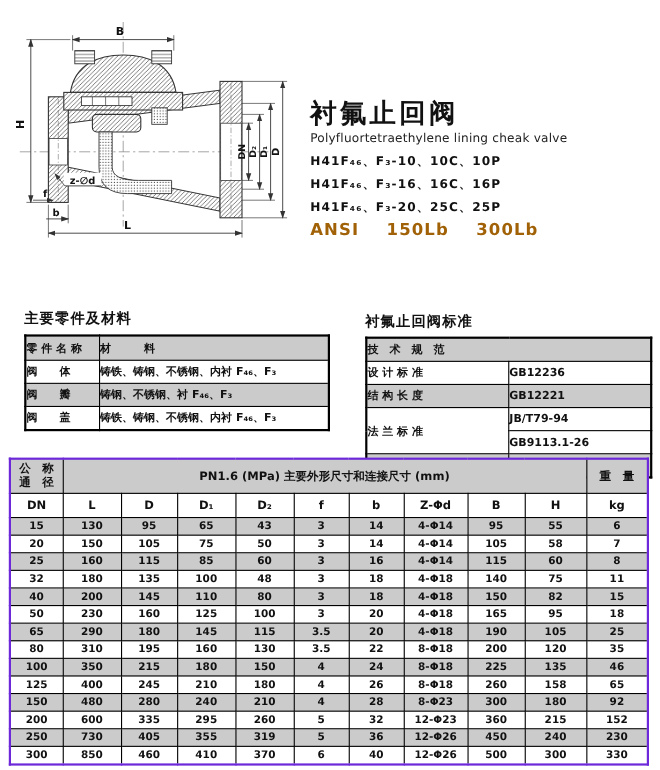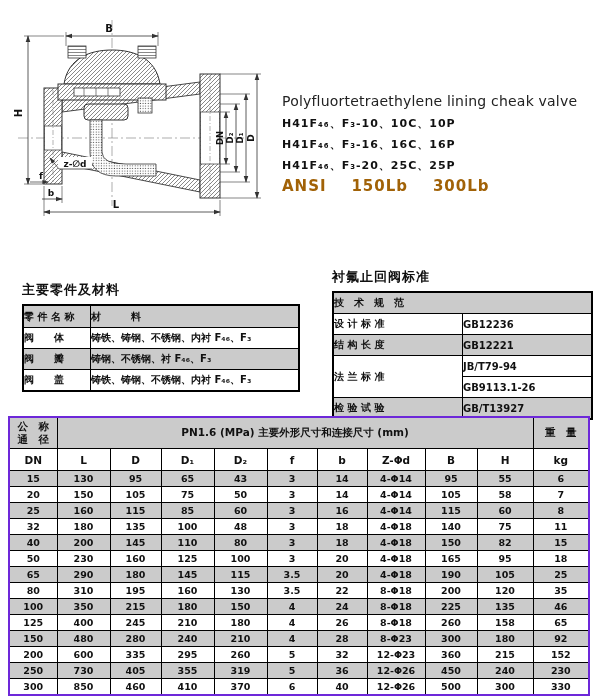--- a/index.html
+++ b/index.html
@@ -9,30 +9,30 @@
     color:#1a1a1a;position:relative;overflow:hidden;
   }
   .page{position:relative;width:600px;height:700px;}
 
   
   .drawing{position:absolute;left:4px;top:6px;}
 
   
   .title-block{position:absolute;left:282px;top:90px;width:310px;}
   .title-cn{font-size:24px;font-weight:bold;letter-spacing:3px;line-height:26px;color:#111;}
-  .title-en{font-size:14px;color:#222;margin-top:3px;letter-spacing:0.2px;}
+  .title-en{font-size:11px;color:#222;margin-top:3px;letter-spacing:0.2px;}
   .model-line{font-size:11px;font-weight:bold;line-height:21px;letter-spacing:1px;white-space:pre;color:#111;}
   .model-lines{margin-top:4px;}
   .ansi-line{font-size:15px;font-weight:bold;letter-spacing:1px;white-space:pre;margin-top:1px;color:#a16207;}
 
   
   .tbl-title{font-size:13px;font-weight:bold;letter-spacing:1px;color:#111;margin:0 0 5px 0;}
   table{border-collapse:collapse;table-layout:fixed;}
   .materials{position:absolute;left:22px;top:281px;width:278px;}
-  .standards{position:absolute;left:332px;top:268px;width:261px;}
+  .standards{position:absolute;left:332px;top:283px;width:261px;}
   .materials table,.standards table{width:100%;border:2px solid #000;}
   .materials th,.materials td,.standards th,.standards td{
     border:1px solid #000;font-size:10px;font-weight:bold;text-align:left;
     padding:0;height:20px;vertical-align:middle;color:#111;
   }
   .materials th{height:21px;}
   .shade{background:#cbcbcb;}
   .part-col{width:66px;}
   .std-label-col{width:56px;}
 
@@ -143,20 +143,21 @@
 
     <text x="37" y="173" font-size="9" font-weight="bold" text-anchor="middle" fill="#111">f</text>
     <line x1="26" y1="176" x2="44" y2="176" stroke="#333" stroke-width="0.7" marker-end="url(#ar)"></line>
 
     <text x="47" y="190" font-size="9" font-weight="bold" text-anchor="middle" fill="#111">b</text>
     <line x1="38" y1="193" x2="58" y2="193" stroke="#333" stroke-width="0.8" marker-end="url(#ar)"></line>
     <line x1="58" y1="180" x2="58" y2="197" stroke="#333" stroke-width="0.6"></line>
   </svg>
 
   <div class="title-block">
+    <div class="title-cn">衬氟止回阀</div>
     <div class="title-en">Polyfluortetraethylene lining cheak valve</div>
     <div class="model-lines">
       <div class="model-line">H41F₄₆、F₃-10、10C、10P</div>
       <div class="model-line">H41F₄₆、F₃-16、16C、16P</div>
       <div class="model-line">H41F₄₆、F₃-20、25C、25P</div>
     </div>
     <div class="ansi-line">ANSI    150Lb    300Lb</div>
   </div>
 
   <div class="materials">

